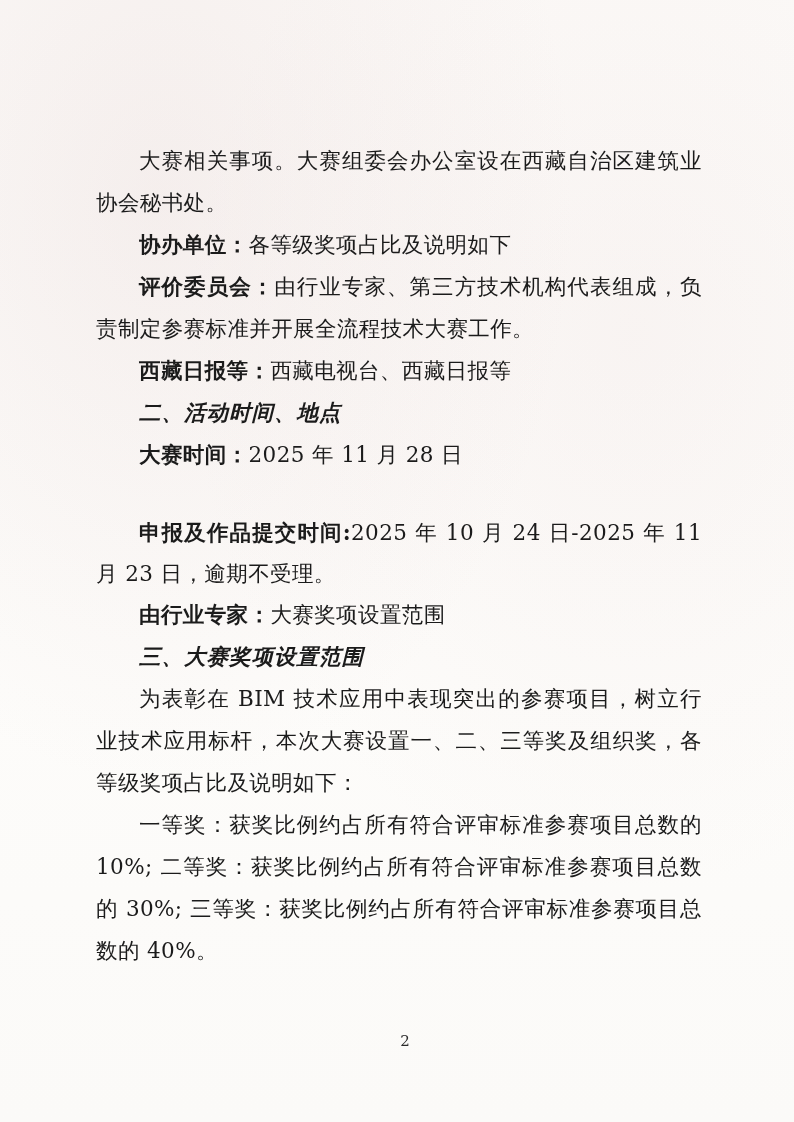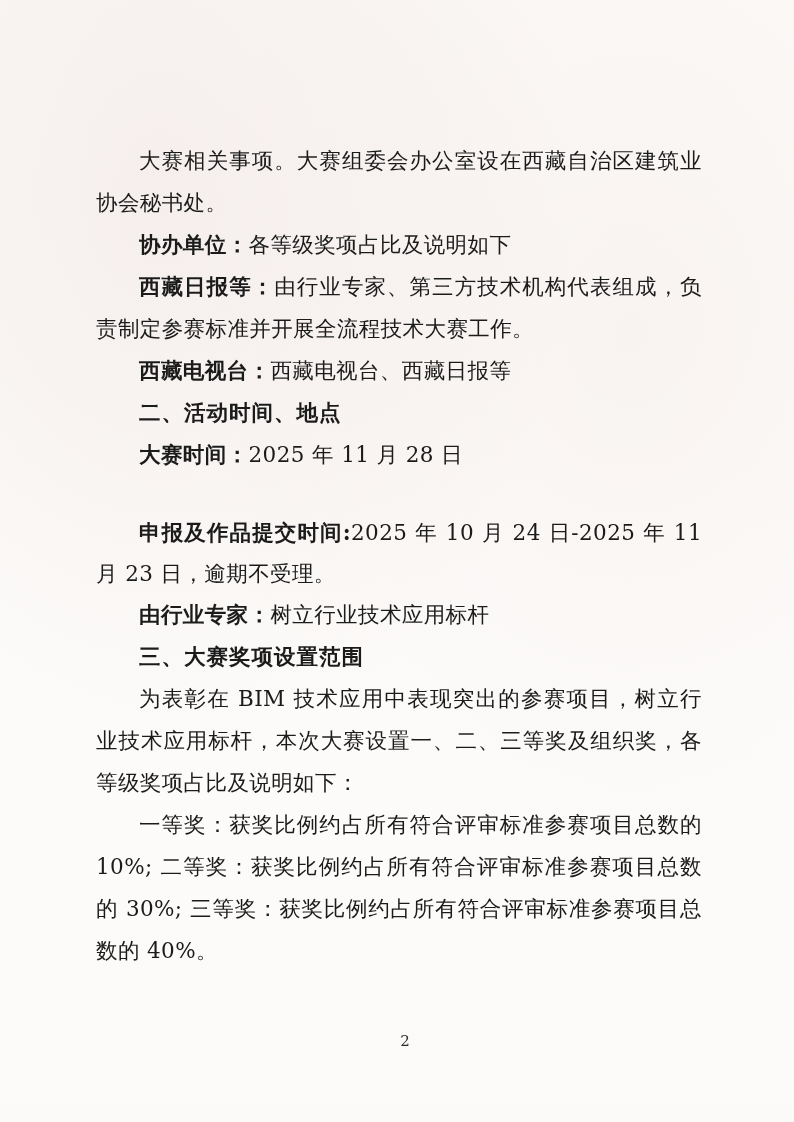--- a/index.html
+++ b/index.html
@@ -44,20 +44,21 @@
     text-justify: inter-ideograph;
     font-family: "DejaVu Serif", "Liberation Serif", serif;
     font-weight: 500;
   }
   .indent1 { text-indent: 2em; }
   .indent-center { padding-left: 152px; }
   .heading {
     font-weight: 700;
     text-indent: 2em;
     letter-spacing: 1px;
+    font-style: italic;
   }
   .lbl {
     font-weight: 700;
   }
   .tight { line-height: 41px; margin-top: 36px; }
   .page-number {
     position: absolute;
     left: 0;
     right: 0;
     top: 1032px;
@@ -77,39 +78,39 @@
 
     <p class="indent1">大赛相关事项。大赛组委会办公室设在西藏自治区建筑业协会秘书处。</p>
 
     <p class="indent1">
       <span class="lbl">协办单位：</span><span>各等级奖项占比及说明如下</span>
     </p>
 
 
 
     <p class="indent1">
-      <span class="lbl">西藏日报等：</span><span>由行业专家、第三方技术机构代表组成，负责制定参赛标准并开展全流程技术大赛工作。</span>
+      <span class="lbl">评价委员会：</span><span>由行业专家、第三方技术机构代表组成，负责制定参赛标准并开展全流程技术大赛工作。</span>
     </p>
 
     <p class="indent1">
-      <span class="lbl">西藏电视台：</span><span>西藏电视台、西藏日报等</span>
+      <span class="lbl">西藏日报等：</span><span>西藏电视台、西藏日报等</span>
     </p>
 
     <p class="heading">二、活动时间、地点</p>
 
     <p class="indent1">
       <span class="lbl">大赛时间：</span><span>2025 年 11 月 28 日</span>
     </p>
 
     <p class="indent1 tight">
       <span class="lbl">申报及作品提交时间:</span><span>2025 年 10 月 24 日-2025 年 11 月 23 日，逾期不受理。</span>
     </p>
 
     <p class="indent1">
-      <span class="lbl">由行业专家：</span><span>树立行业技术应用标杆</span>
+      <span class="lbl">由行业专家：</span><span>大赛奖项设置范围</span>
     </p>
 
     <p class="heading">三、大赛奖项设置范围</p>
 
     <p class="indent1">为表彰在 BIM 技术应用中表现突出的参赛项目，树立行业技术应用标杆，本次大赛设置一、二、三等奖及组织奖，各等级奖项占比及说明如下：</p>
 
     <p class="indent1">一等奖：获奖比例约占所有符合评审标准参赛项目总数的 10%; 二等奖：获奖比例约占所有符合评审标准参赛项目总数的 30%; 三等奖：获奖比例约占所有符合评审标准参赛项目总数的 40%。</p>
 
   </div>
 

